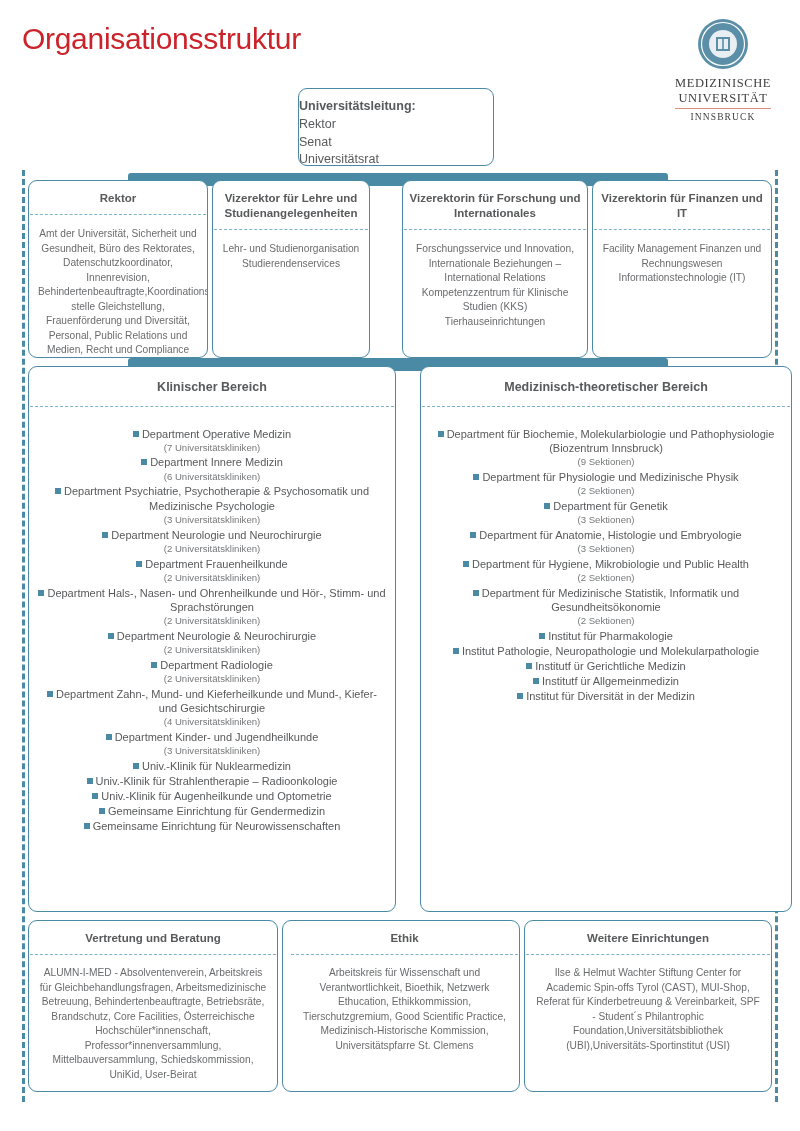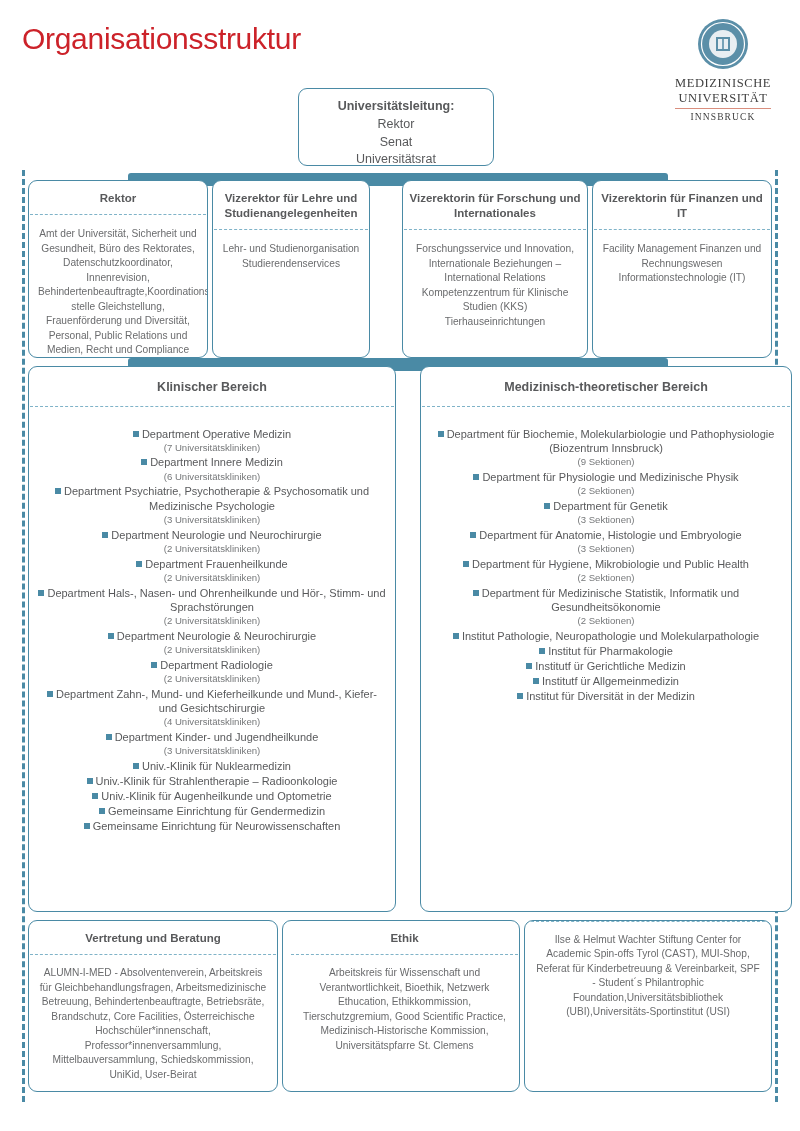--- a/index.html
+++ b/index.html
@@ -64,21 +64,20 @@
   
   .leadership-box {
     position: absolute;
     left: 298px;
     top: 88px;
     width: 196px;
     height: 78px;
     border: 1.6px solid #4a8aa5;
     border-radius: 9px;
     background: #ffffff;
-    text-align: center;
     padding-top: 9px;
     box-sizing: border-box;
     z-index: 4;
   }
   .leadership-title {
     font-size: 12.5px;
     font-weight: bold;
     color: #58595b;
     line-height: 1.42;
   }
@@ -337,24 +336,24 @@
       </div>
       <div class="dept-item">
         <span class="dept-name"><span class="bullet"></span>Department für Hygiene, Mikrobiologie und Public Health</span>
         <span class="dept-sub">(2 Sektionen)</span>
       </div>
       <div class="dept-item">
         <span class="dept-name"><span class="bullet"></span>Department für Medizinische Statistik, Informatik und Gesundheitsökonomie</span>
         <span class="dept-sub">(2 Sektionen)</span>
       </div>
       <div class="dept-item">
+        <span class="dept-name"><span class="bullet"></span>Institut für Pharmakologie</span>
+      </div>
+      <div class="dept-item">
         <span class="dept-name"><span class="bullet"></span>Institut Pathologie, Neuropathologie und Molekularpathologie</span>
-      </div>
-      <div class="dept-item">
-        <span class="dept-name"><span class="bullet"></span>Institut für Pharmakologie</span>
       </div>
       <div class="dept-item">
         <span class="dept-name"><span class="bullet"></span>Institutf ür Gerichtliche Medizin</span>
       </div>
       <div class="dept-item">
         <span class="dept-name"><span class="bullet"></span>Institutf ür Allgemeinmedizin</span>
       </div>
       <div class="dept-item">
         <span class="dept-name"><span class="bullet"></span>Institut   für Diversität in der Medizin</span>
       </div>
@@ -367,15 +366,16 @@
   <div class="box-body">ALUMN-I-MED - Absolventenverein, Arbeitskreis für Gleichbehandlungsfragen, Arbeitsmedizinische Betreuung, Behindertenbeauftragte, Betriebsräte, Brandschutz, Core Facilities, Österreichische Hochschüler*innenschaft, Professor*innenversammlung, Mittelbauversammlung, Schiedskommission, UniKid, User-Beirat</div>
 </div>
 
 <div class="box box-ethik">
   <div class="box-head">Ethik</div>
   <div class="box-divider"></div>
   <div class="box-body">Arbeitskreis für Wissenschaft und Verantwortlichkeit, Bioethik, Netzwerk Ethucation, Ethikkommission, Tierschutzgremium, Good Scientific Practice, Medizinisch-Historische Kommission, Universitätspfarre St. Clemens</div>
 </div>
 
 <div class="box box-weitere">
+  <div class="box-head">Weitere Einrichtungen</div>
   <div class="box-divider"></div>
   <div class="box-body">Ilse &amp; Helmut Wachter Stiftung Center for Academic Spin-offs Tyrol (CAST), MUI-Shop, Referat für Kinderbetreuung &amp; Vereinbarkeit, SPF - Student´s Philantrophic Foundation,Universitätsbibliothek (UBI),Universitäts-Sportinstitut (USI)</div>
 </div>
 
 </body></html>

